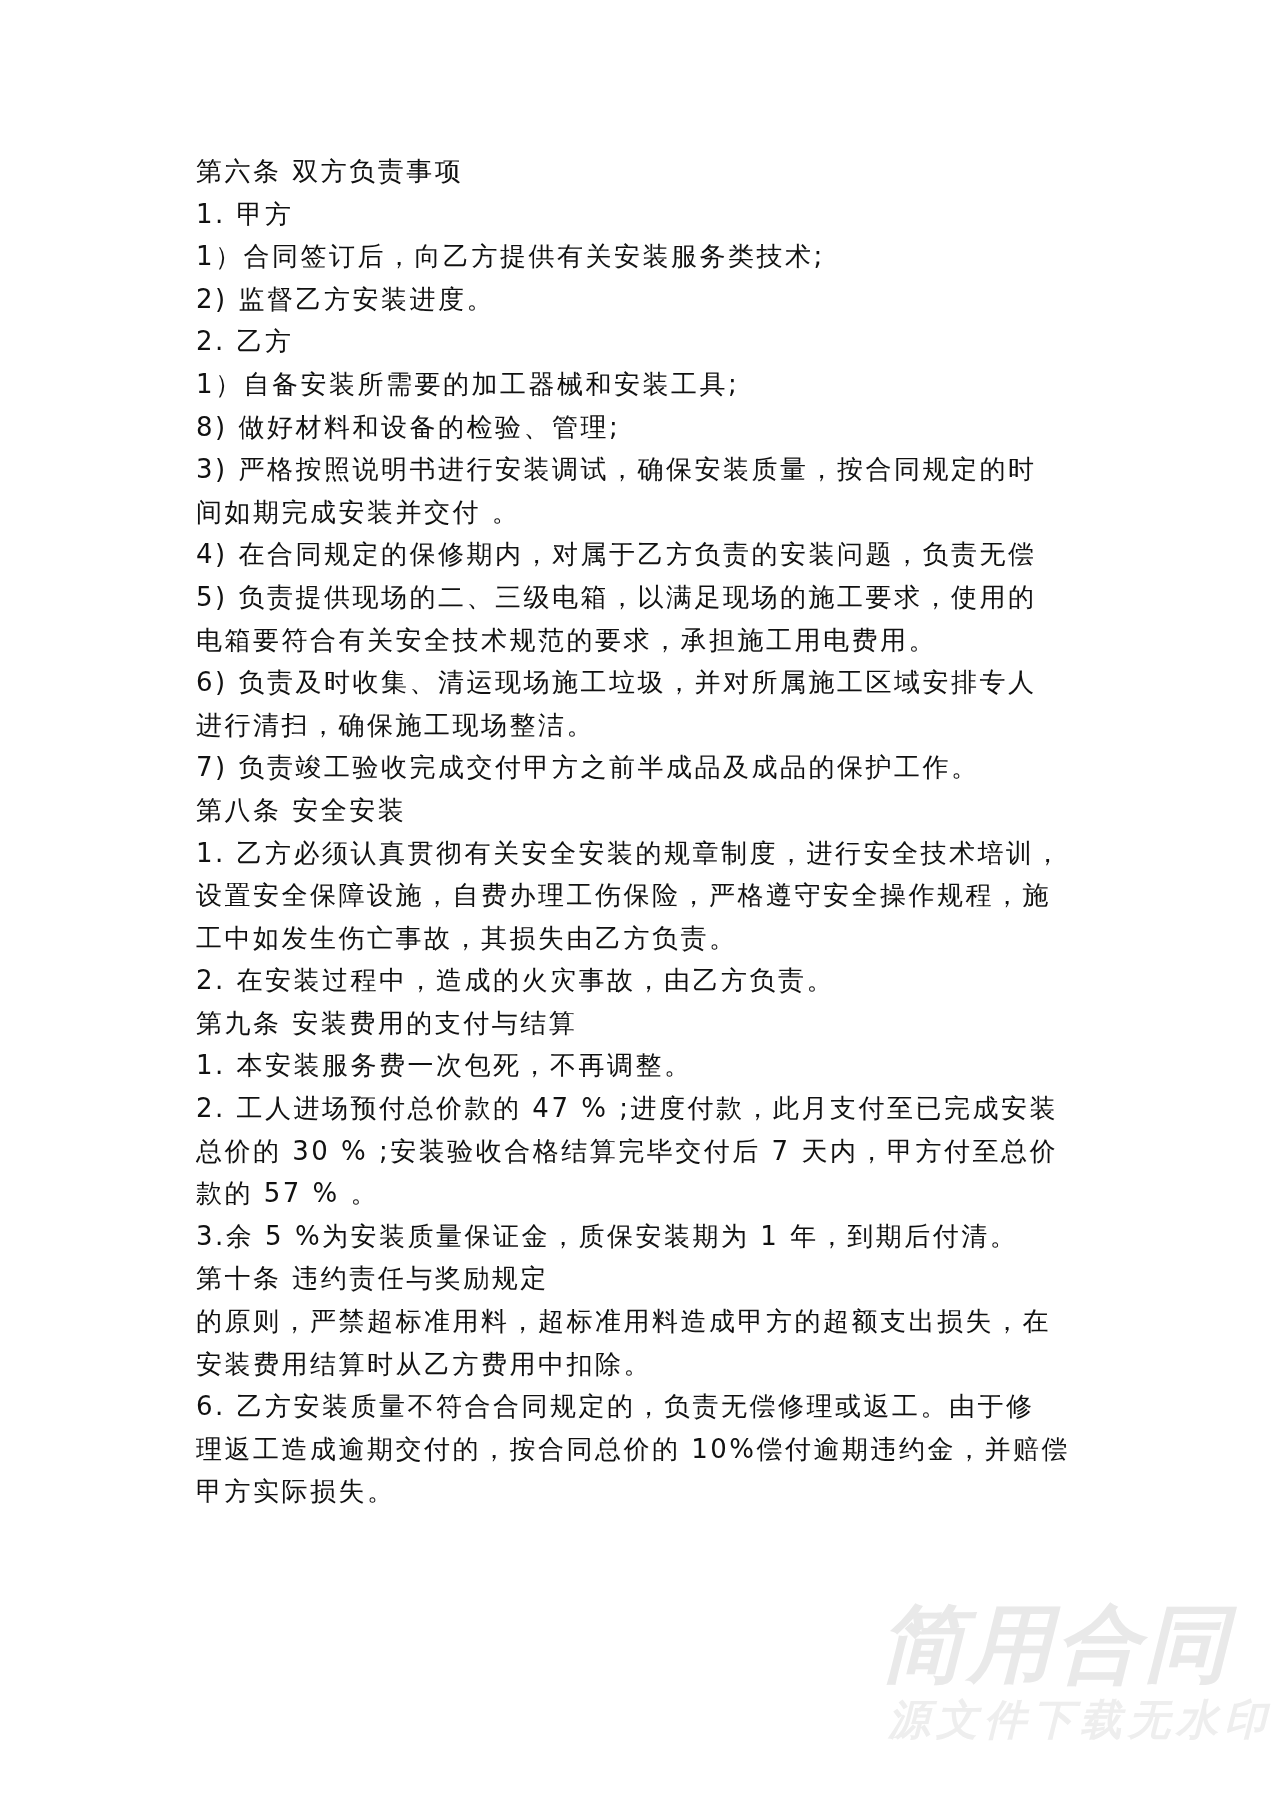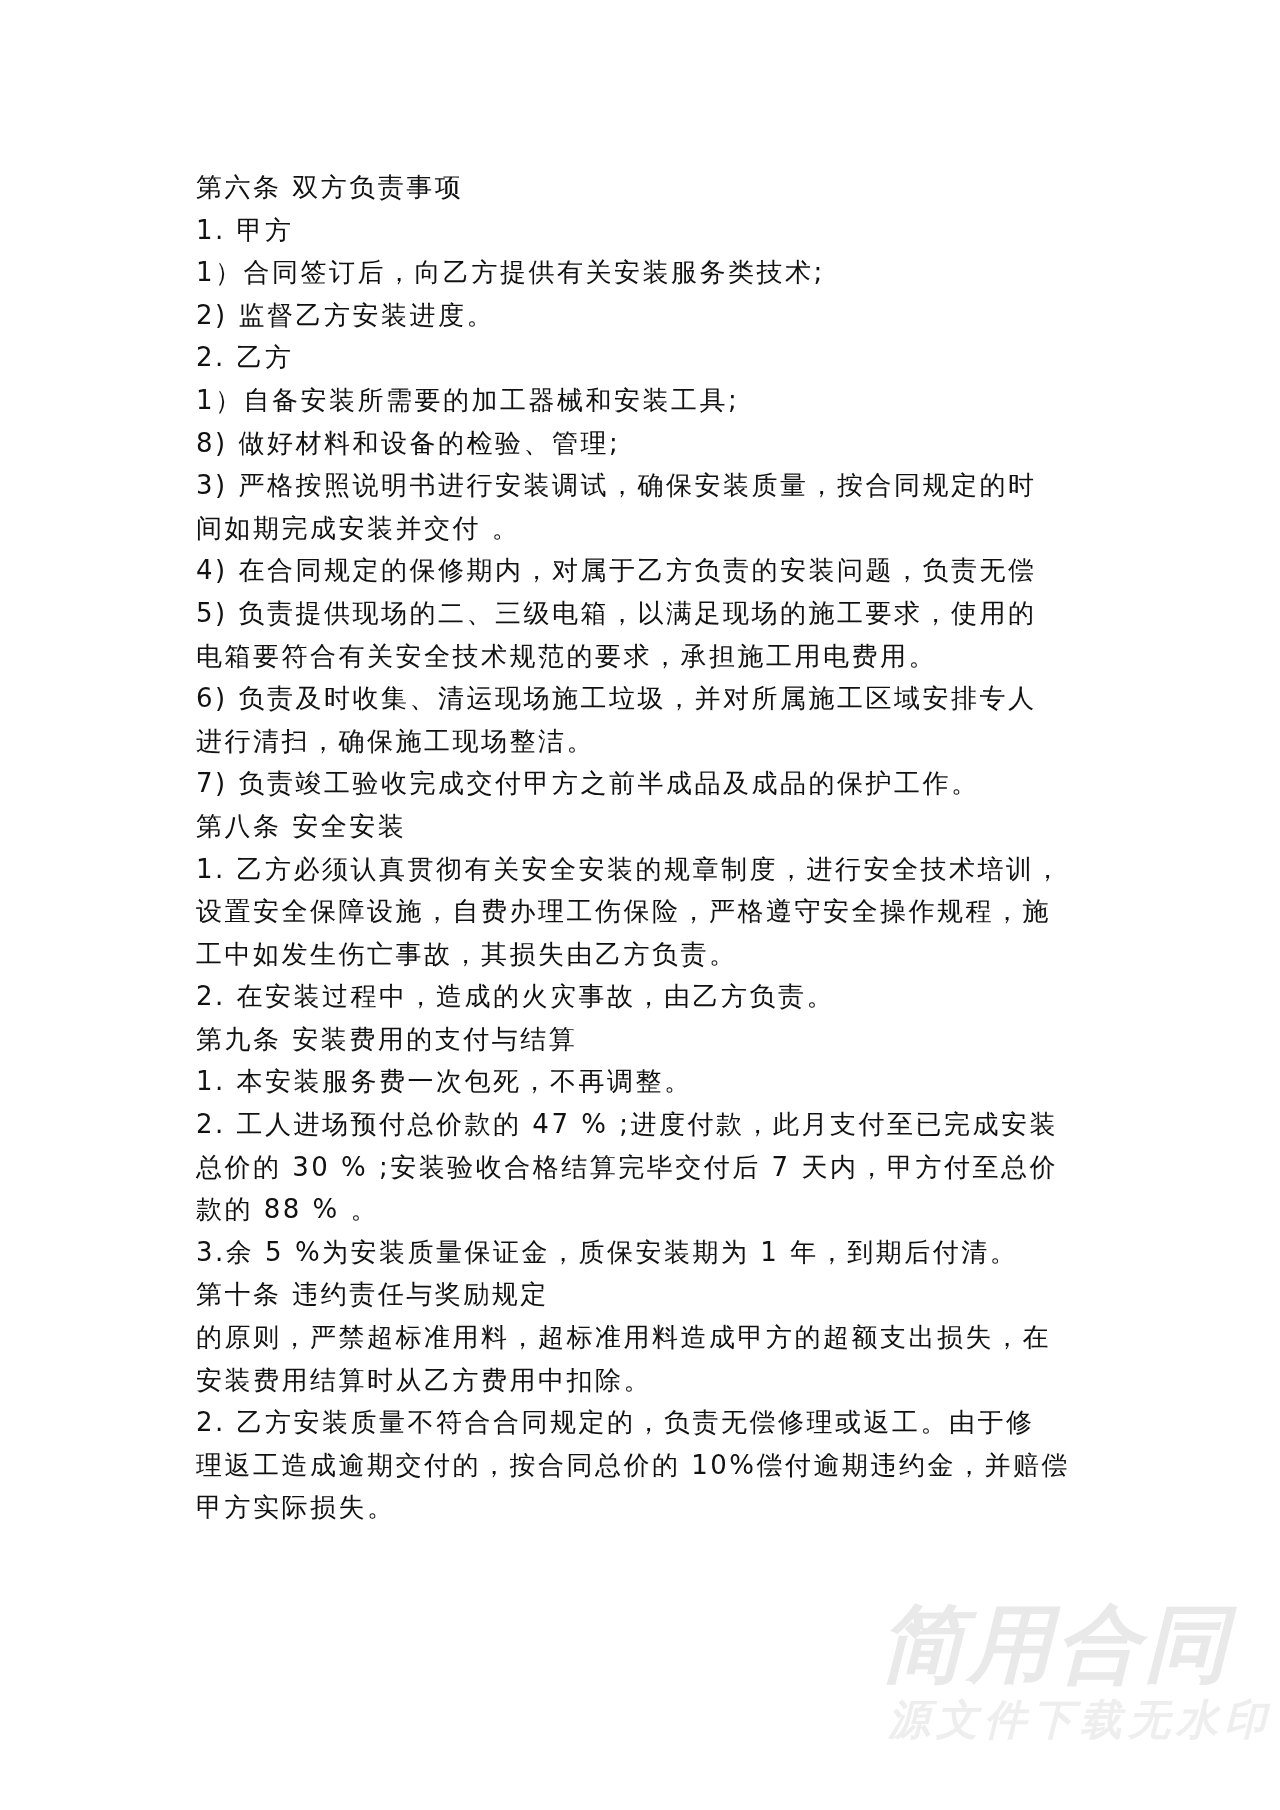--- a/index.html
+++ b/index.html
@@ -1,18 +1,18 @@
 <!DOCTYPE html>
 <html><head>
 <meta charset="utf-8">
 <style>
   html, body { margin:0; padding:0; background:#fff; }
   body { width:1280px; height:1810px; position:relative; overflow:hidden;
          font-family:"DejaVu Sans", "Liberation Sans", sans-serif; color:#111; }
-  .page { position:absolute; left:196px; top:166px; width:900px; }
+  .page { position:absolute; left:196px; top:150px; width:900px; }
   .line { font-size:26px; line-height:42.6px; height:42.6px; white-space:nowrap;
           letter-spacing:2.5px; }
   .wm1 { position:absolute; left:880px; top:1588px; font-size:84px; font-weight:bold;
          font-style:italic; color:#e9e9e9; letter-spacing:4px; }
   .wm2 { position:absolute; left:888px; top:1692px; font-size:42px; font-weight:bold;
          font-style:italic; color:#eeeeee; letter-spacing:6px; }
 </style>
 </head>
 <body>
 
@@ -34,24 +34,24 @@
   <div class="line">7) 负责竣工验收完成交付甲方之前半成品及成品的保护工作。</div>
   <div class="line">第八条 安全安装</div>
   <div class="line">1. 乙方必须认真贯彻有关安全安装的规章制度，进行安全技术培训，</div>
   <div class="line">设置安全保障设施，自费办理工伤保险，严格遵守安全操作规程，施</div>
   <div class="line">工中如发生伤亡事故，其损失由乙方负责。</div>
   <div class="line">2. 在安装过程中，造成的火灾事故，由乙方负责。</div>
   <div class="line">第九条 安装费用的支付与结算</div>
   <div class="line">1. 本安装服务费一次包死，不再调整。</div>
   <div class="line">2. 工人进场预付总价款的 47 % ;进度付款，此月支付至已完成安装</div>
   <div class="line">总价的 30 % ;安装验收合格结算完毕交付后 7 天内，甲方付至总价</div>
-  <div class="line">款的 88 % 。</div>
+  <div class="line">款的 57 % 。</div>
   <div class="line">3.余 5 %为安装质量保证金，质保安装期为 1 年，到期后付清。</div>
   <div class="line">第十条 违约责任与奖励规定</div>
   <div class="line">的原则，严禁超标准用料，超标准用料造成甲方的超额支出损失，在</div>
   <div class="line">安装费用结算时从乙方费用中扣除。</div>
-  <div class="line">2. 乙方安装质量不符合合同规定的，负责无偿修理或返工。由于修</div>
+  <div class="line">6. 乙方安装质量不符合合同规定的，负责无偿修理或返工。由于修</div>
   <div class="line">理返工造成逾期交付的，按合同总价的 10%偿付逾期违约金，并赔偿</div>
   <div class="line">甲方实际损失。</div>
 </div>
 
 <div class="wm1">简用合同</div>
 <div class="wm2">源文件下载无水印</div>
 
 </body></html>

